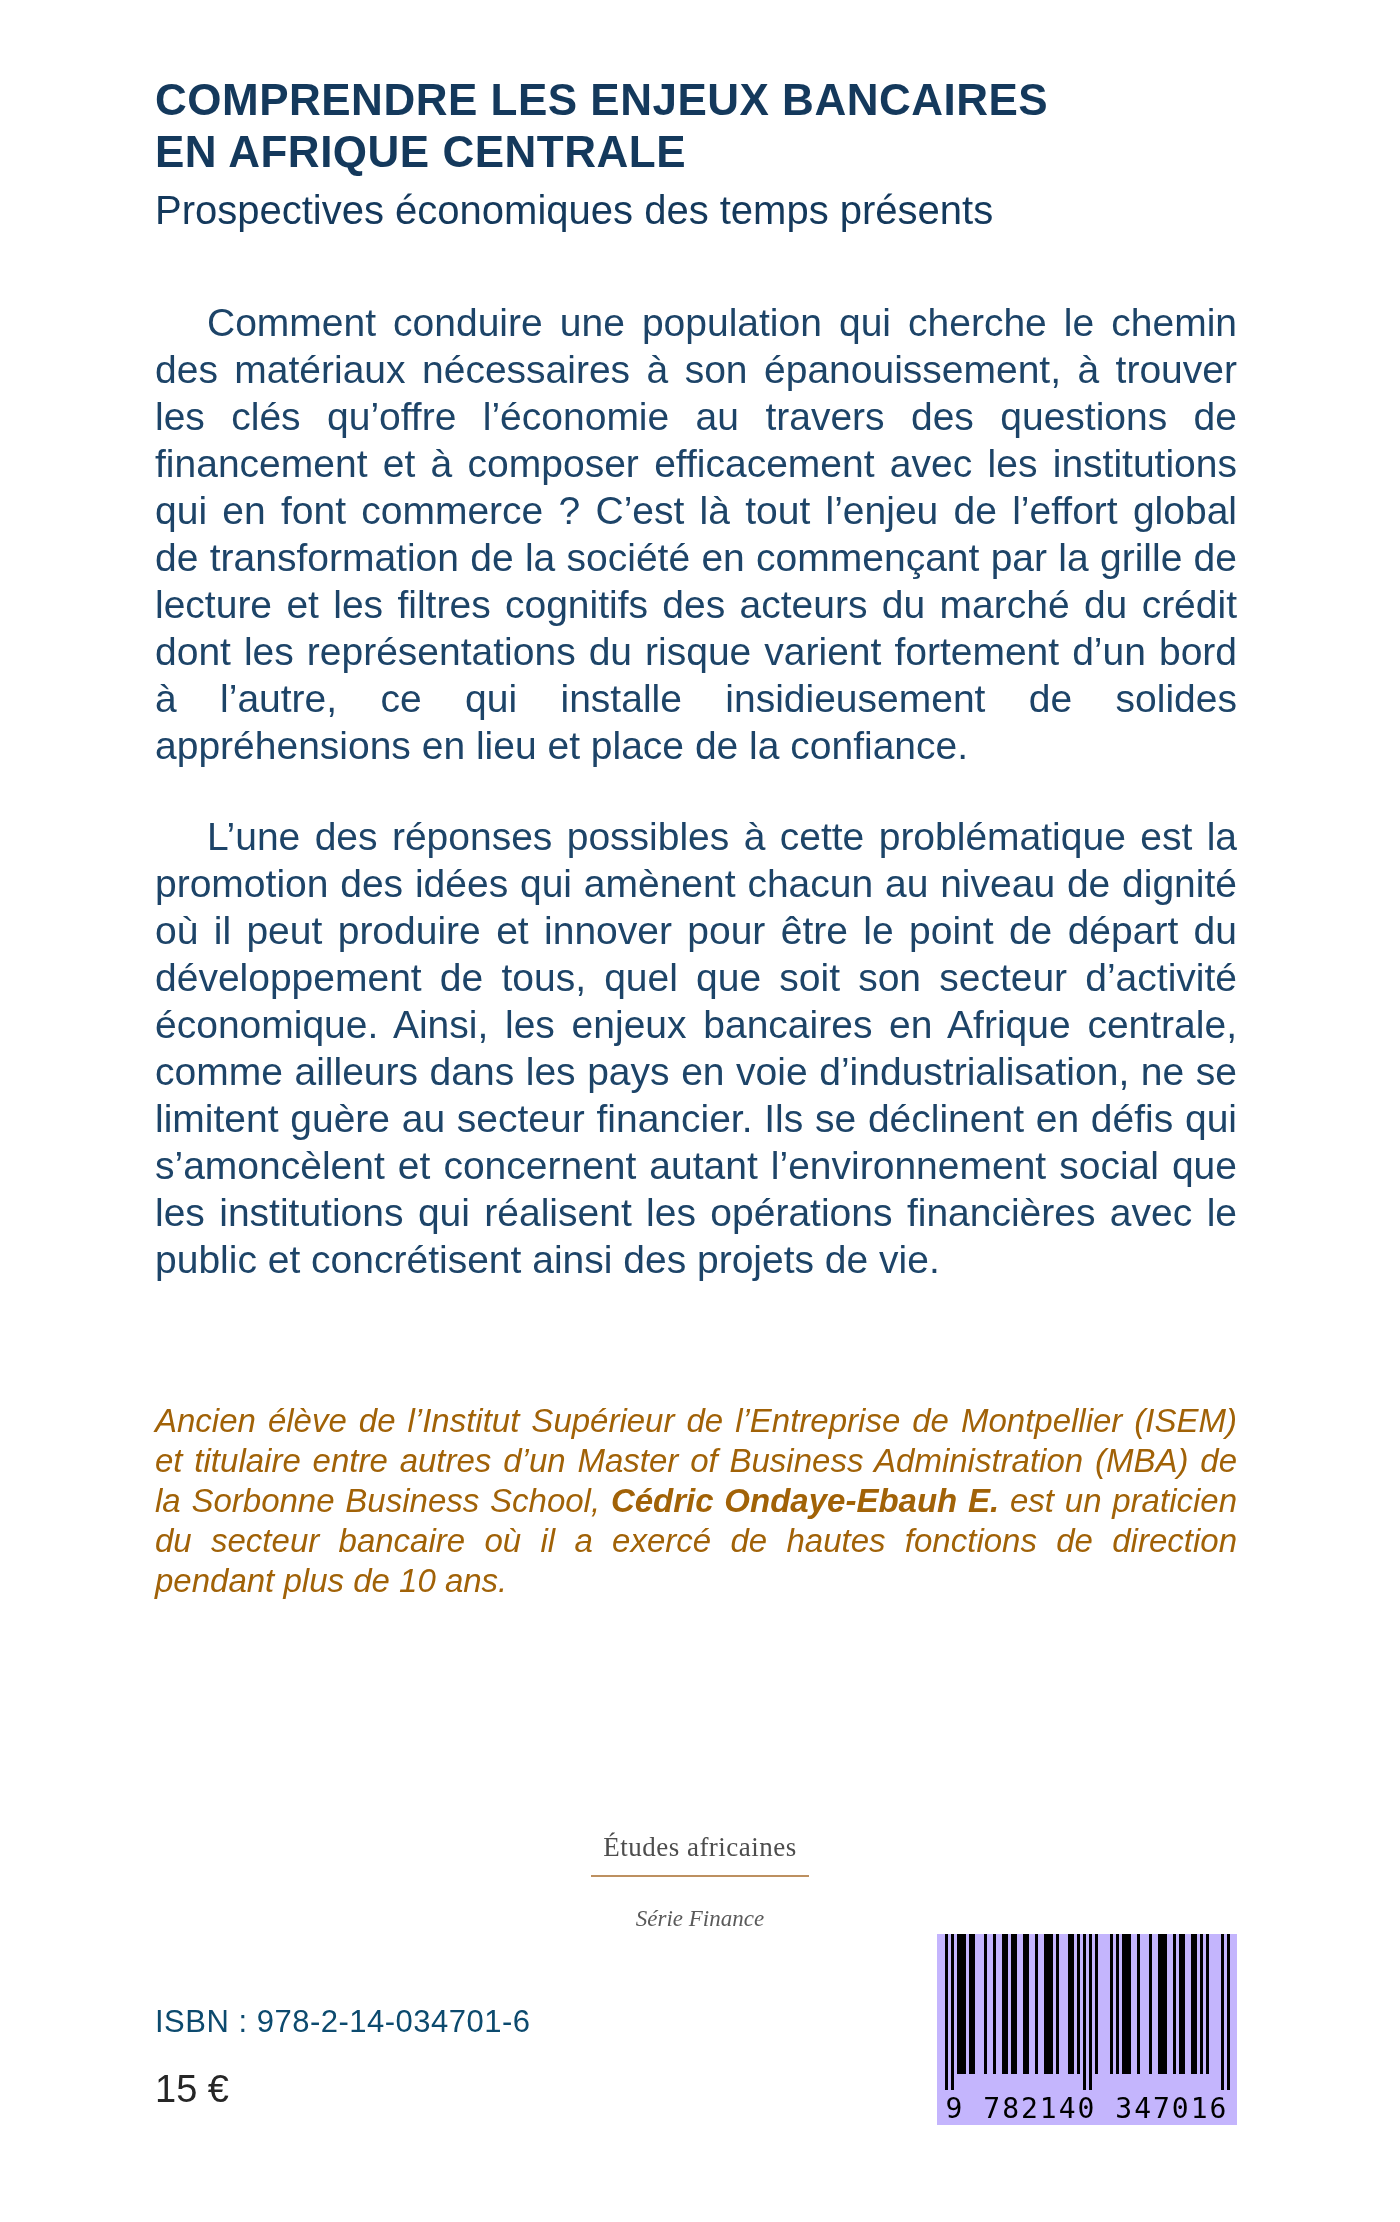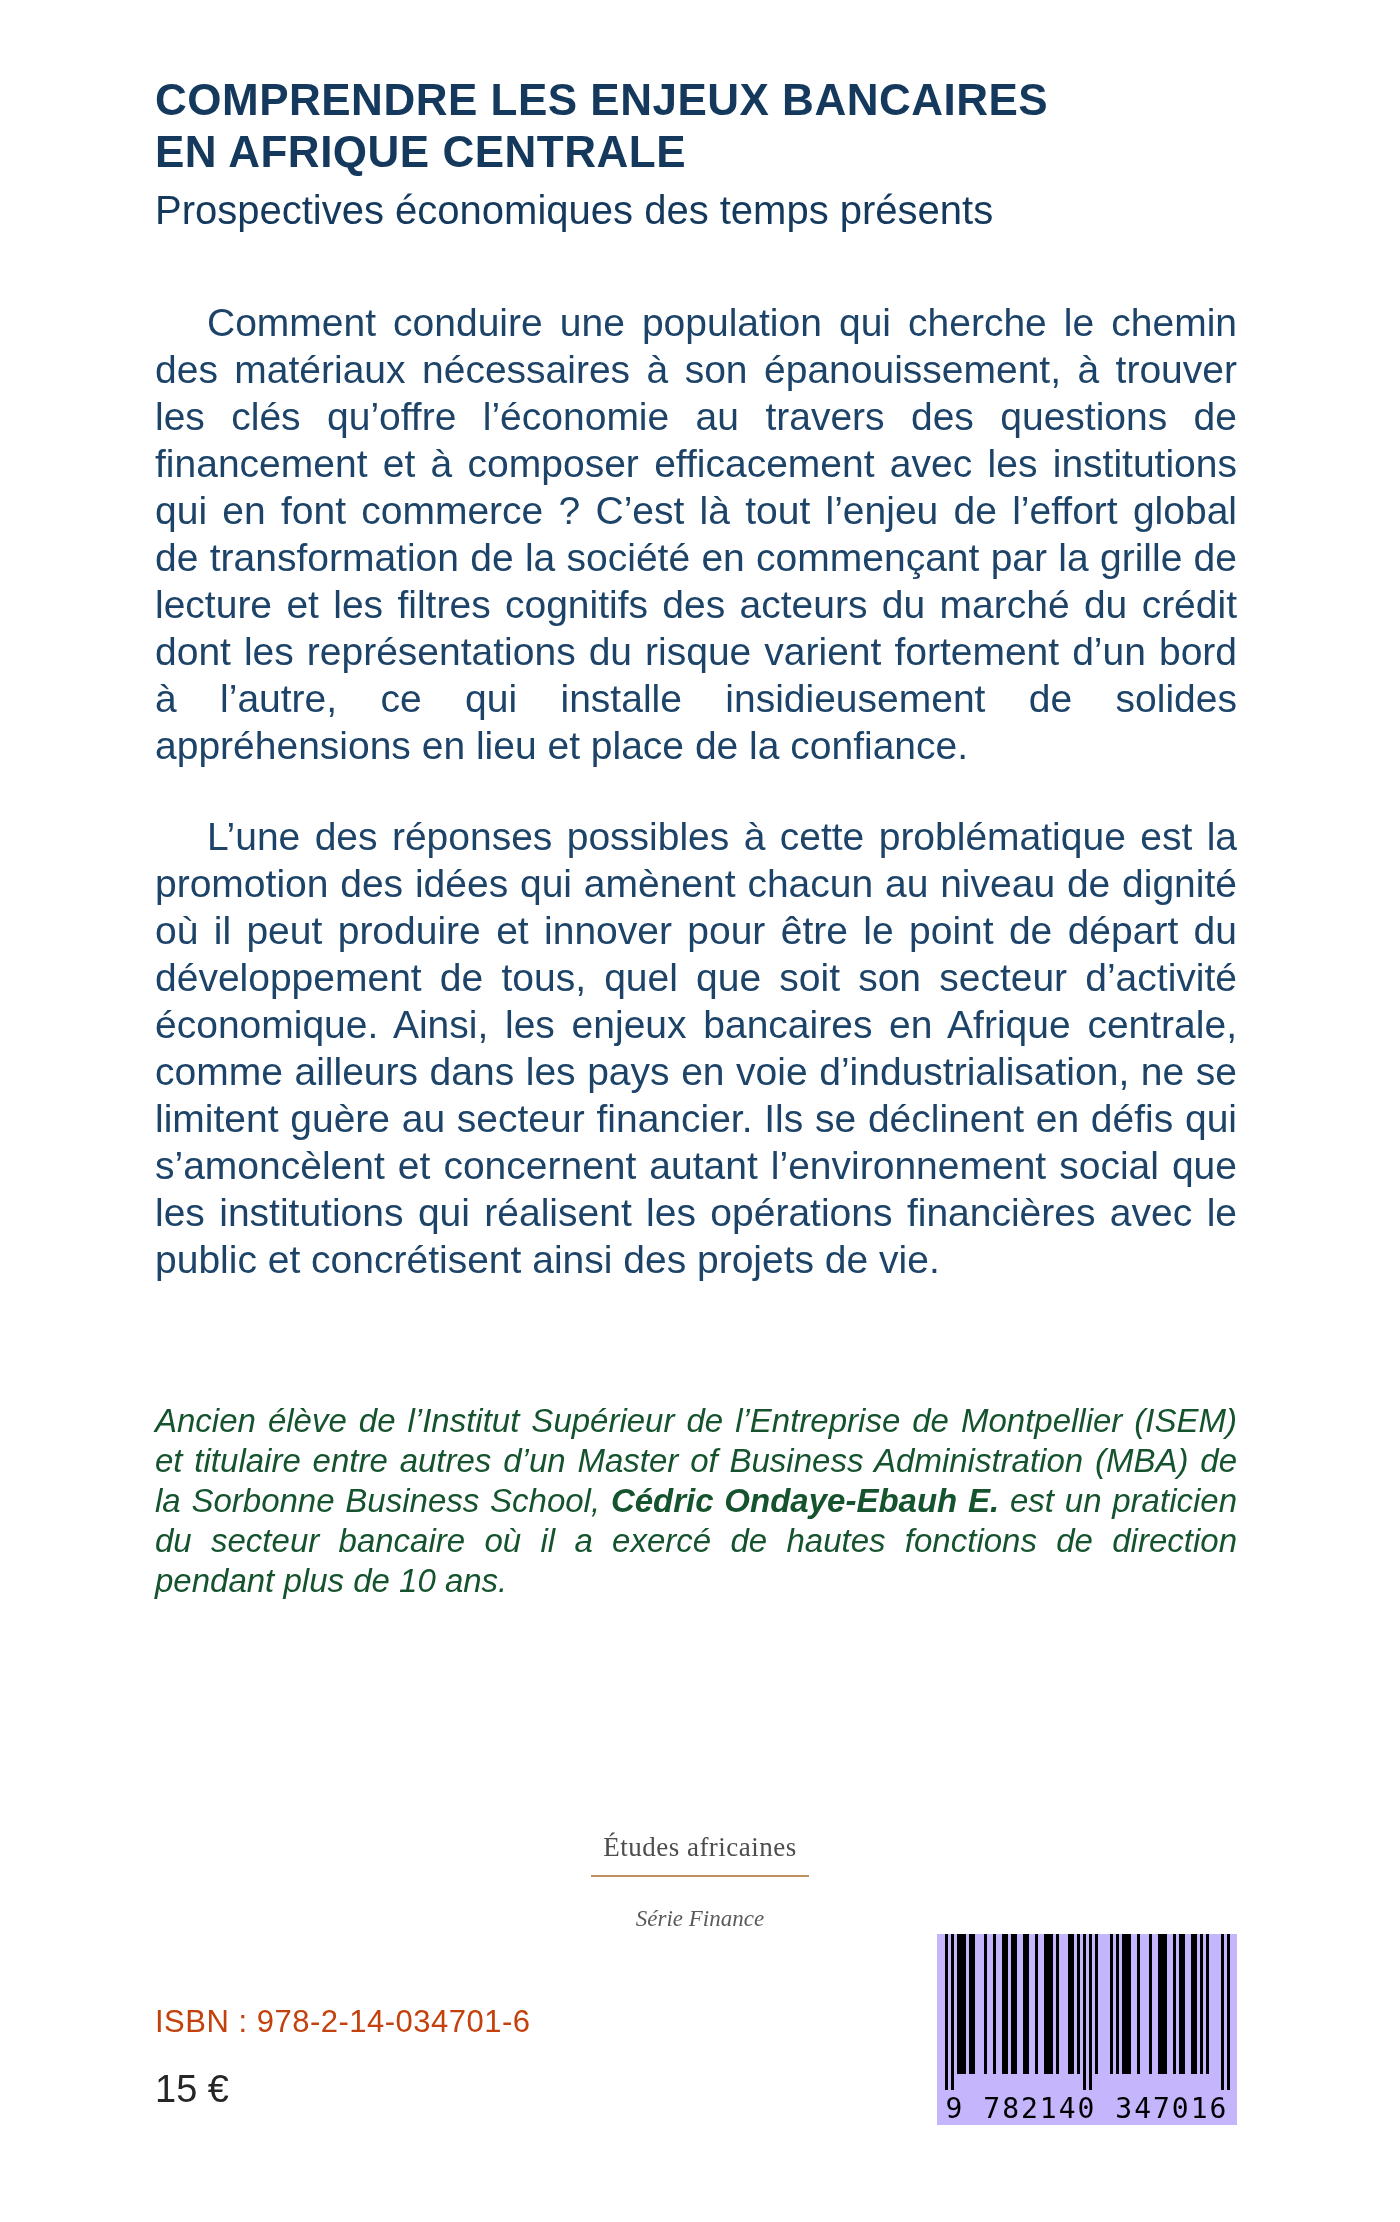--- a/index.html
+++ b/index.html
@@ -26,42 +26,42 @@
   .body-text{
     color:#1d4468;font-size:39px;line-height:47px;
     text-align:justify;text-indent:52px;margin:0;
   }
   .p1{margin-top:66px;}
   .p2{margin-top:44px;}
 
   .bio{
     margin-top:118px;
     font-style:italic;font-size:33px;line-height:40px;
-    text-align:justify;color:#14532d;
+    text-align:justify;color:#a16207;
   }
   .bio .bio-name{font-weight:bold;}
 
   .collection{
     position:absolute;top:1832px;left:0;width:100%;
     text-align:center;color:#4d4d4d;
     font-family:"Liberation Serif",serif;
   }
   .collection-name{
     display:inline-block;
     font-size:27px;letter-spacing:.5px;
     padding:0 12px 12px;
     border-bottom:2px solid #bd9060;
   }
   .series-name{
     margin-top:29px;font-size:23px;font-style:italic;color:#5a5a5a;
   }
 
   .isbn{
     position:absolute;left:155px;top:2004px;
-    font-size:31px;color:#c2410c;letter-spacing:.5px;
+    font-size:31px;color:#0c4a6e;letter-spacing:.5px;
   }
   .price{
     position:absolute;left:155px;top:2068px;
     font-size:38px;color:#262626;
   }
 
   .barcode{
     position:absolute;right:163px;top:1934px;
     width:300px;text-align:center;background:#c4b5fd;
   }

